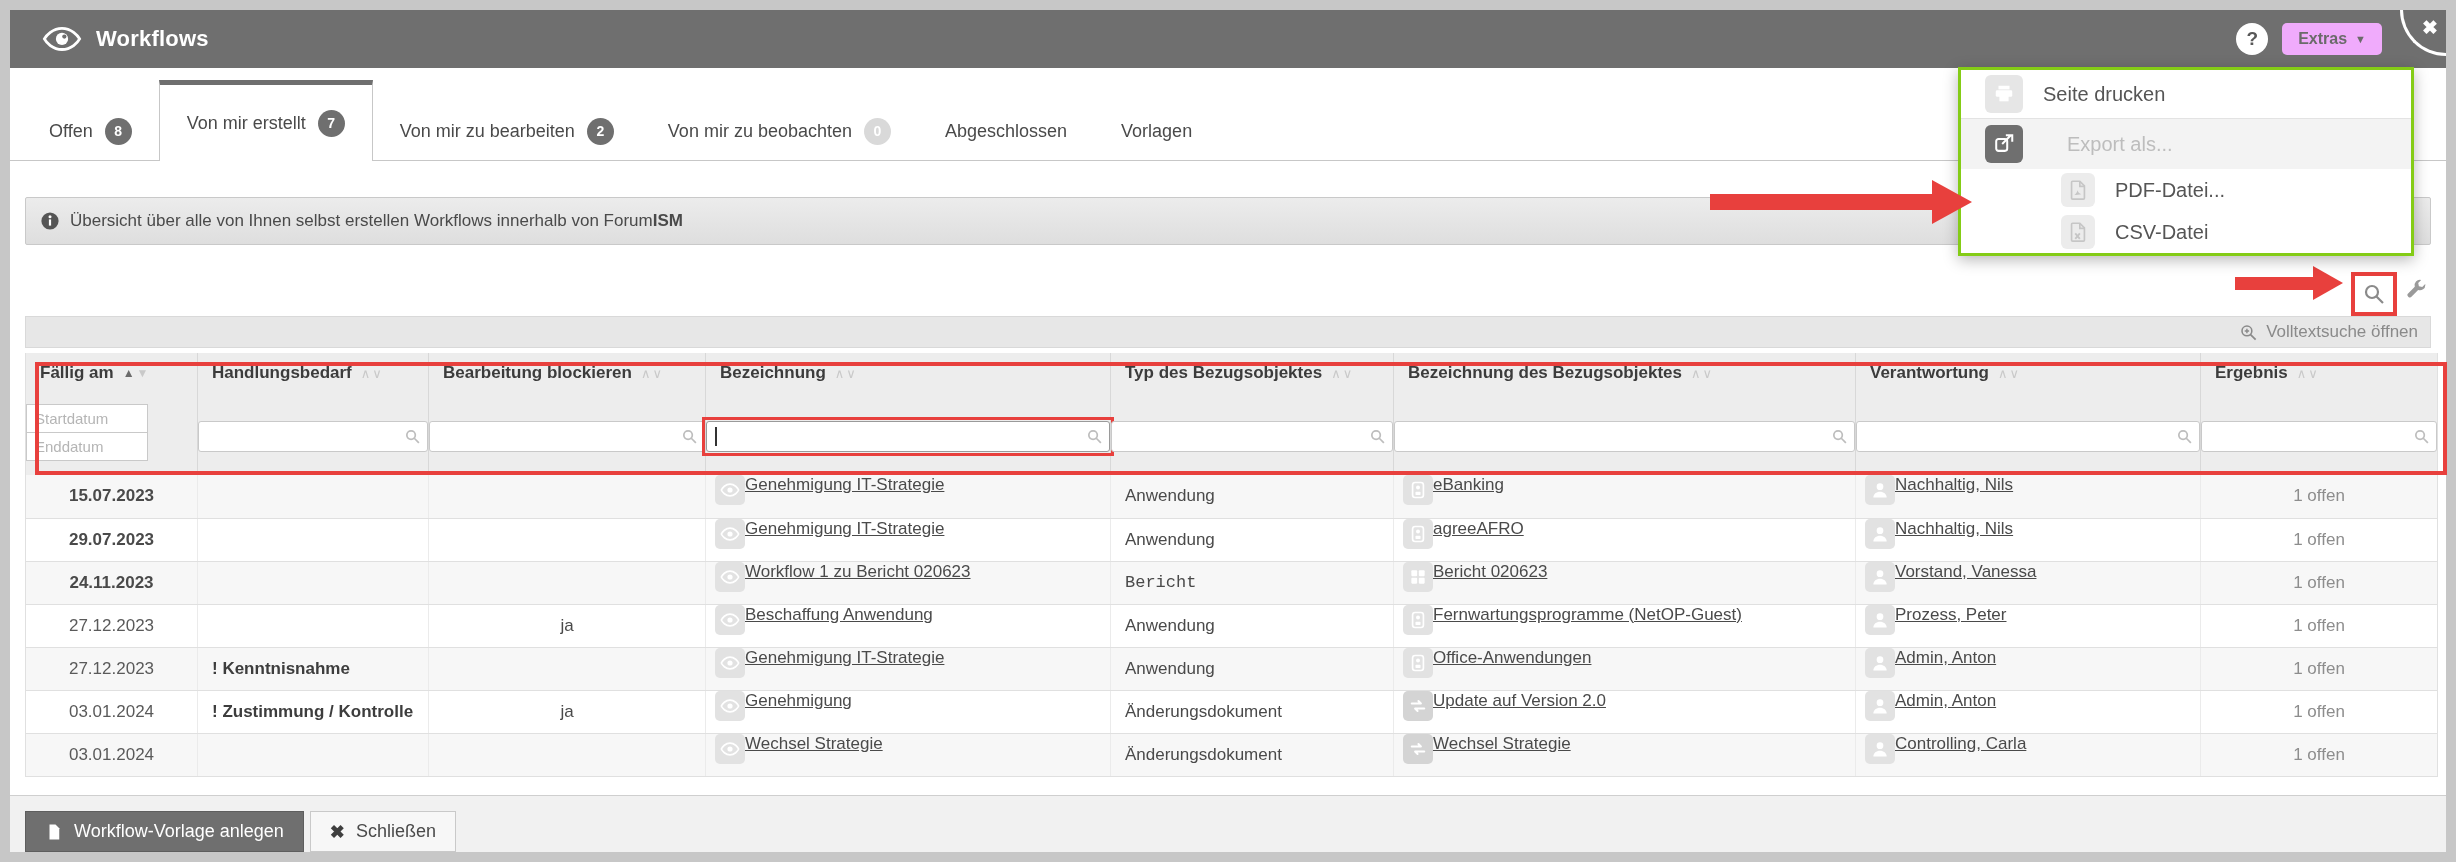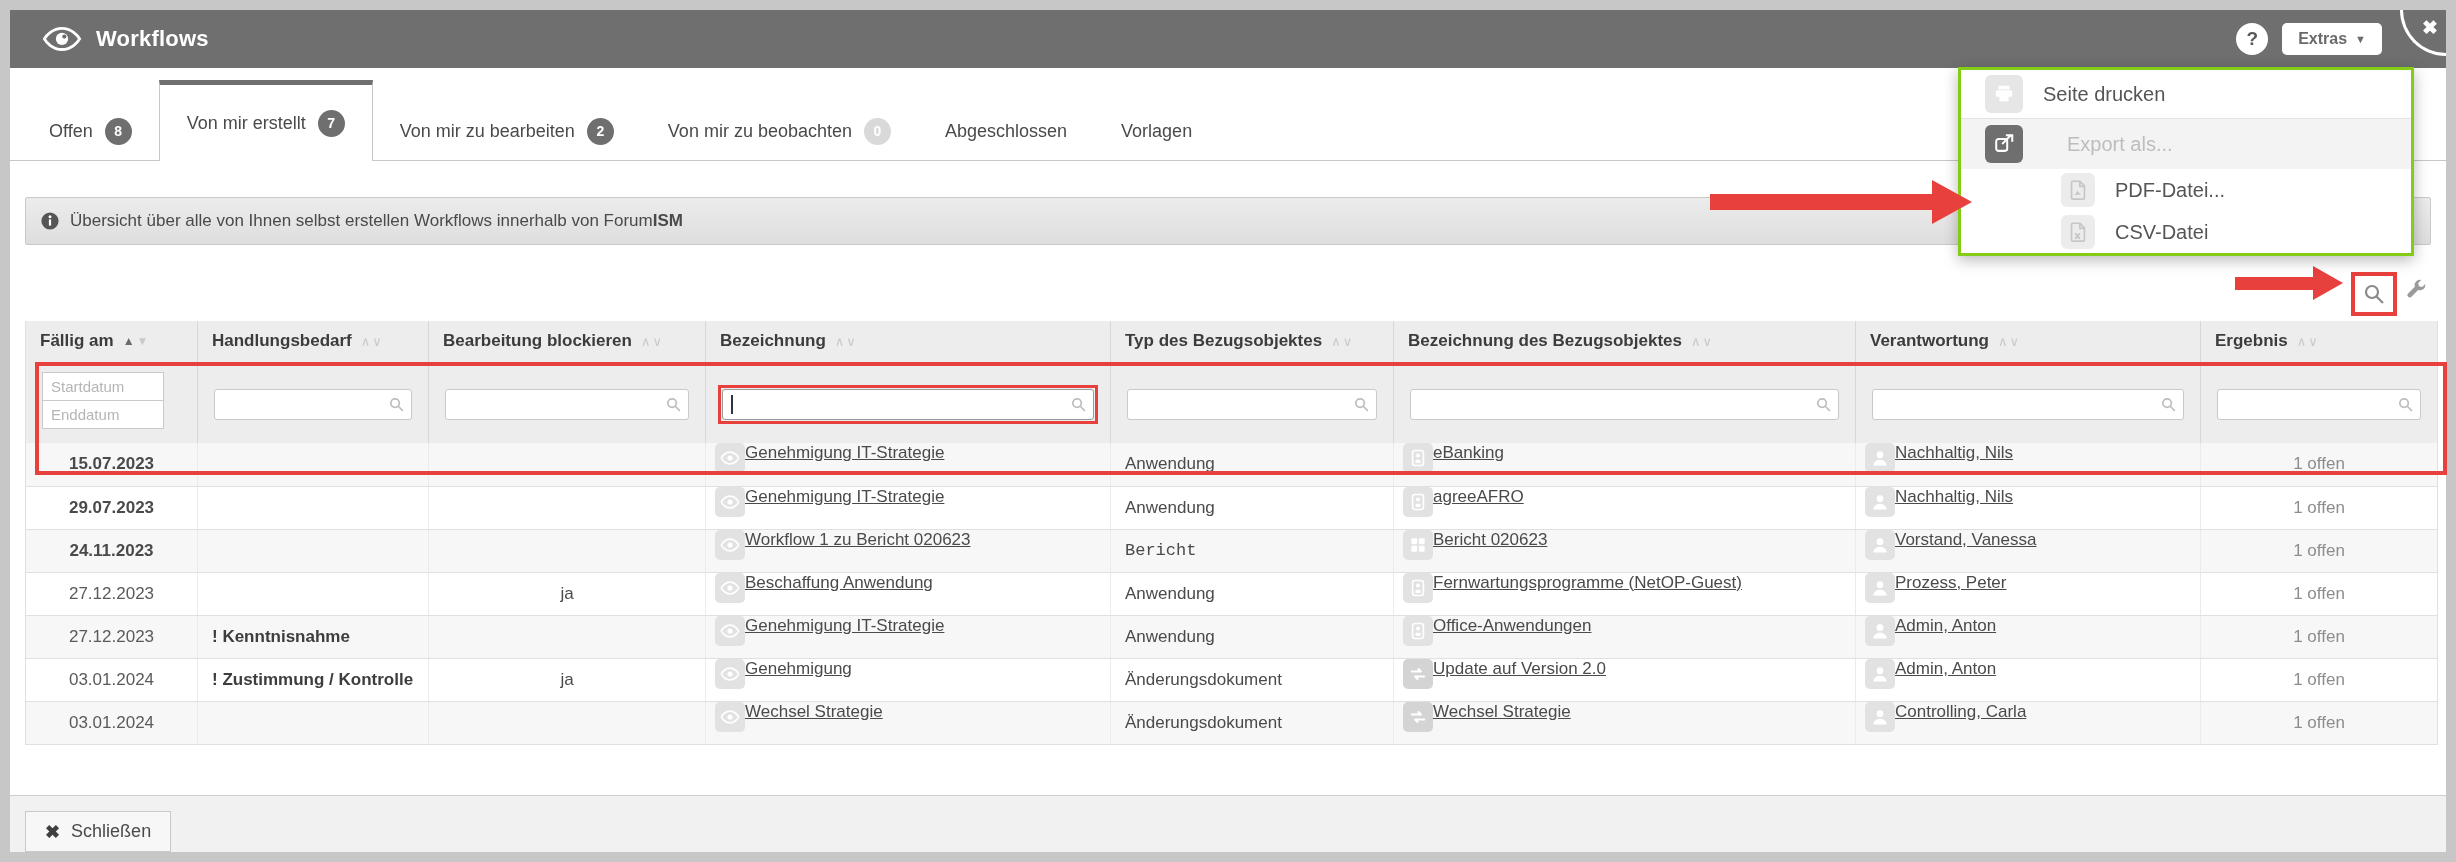--- a/index.html
+++ b/index.html
@@ -5,21 +5,21 @@
   html,body{margin:0;padding:0;background:#fff;}
   body{width:2456px;height:862px;font-family:"Liberation Sans",sans-serif;overflow:hidden;}
   .frame{position:relative;width:2456px;height:862px;box-sizing:border-box;border:10px solid #c7c7c7;background:#fff;display:flex;flex-direction:column;}
 
   
   .titlebar{height:58px;background:#6f6f6f;display:flex;align-items:center;padding:0 24px;flex:none;position:relative;}
   .titlebar .eye{width:40px;height:26px;margin:0 14px 0 8px;flex:none;}
   .titlebar .title{color:#fff;font-size:22px;font-weight:bold;letter-spacing:.2px;}
   .tb-right{margin-left:auto;display:flex;align-items:center;gap:14px;padding-right:40px;}
   .help-btn{width:32px;height:32px;border-radius:50%;background:#fff;color:#585858;font-weight:bold;font-size:19px;display:flex;align-items:center;justify-content:center;cursor:pointer;}
-  .extras-btn{background:#ffffff;color:#6a6a6a;font-weight:bold;font-size:16px;border-radius:5px;padding:7px 16px;display:flex;align-items:center;gap:8px;justify-content:flex-end;}
+  .extras-btn{background:#f0abfc;color:#6a6a6a;font-weight:bold;font-size:16px;border-radius:5px;padding:7px 16px;display:flex;align-items:center;gap:8px;justify-content:flex-end;}
   .extras-caret{font-size:11px;}
   .close-corner{position:absolute;top:0;right:0;width:46px;height:46px;box-sizing:border-box;border-bottom-left-radius:100%;border-left:3px solid #fff;border-bottom:3px solid #fff;z-index:6;}
   .close-x{position:absolute;top:6px;right:8px;color:#fff;font-size:19px;font-weight:bold;cursor:pointer;}
 
   
   .tabs{height:92px;display:flex;align-items:flex-end;border-bottom:1px solid #c7c7c7;padding:0 12px;flex:none;background:#fff;}
   .tab{height:58px;display:flex;align-items:center;padding:0 27px;font-size:18px;color:#4a4a4a;cursor:pointer;gap:12px;}
   .tab.active{height:76px;background:#fff;border:1px solid #c7c7c7;border-top:5px solid #6f6f6f;border-bottom:none;margin-bottom:-1px;}
   .badge{min-width:27px;height:27px;border-radius:14px;background:#6f6f6f;color:#fff;font-size:14px;font-weight:bold;display:flex;align-items:center;justify-content:center;padding:0 4px;box-sizing:border-box;}
   .badge.muted{background:#d9d9d9;}
@@ -48,21 +48,21 @@
 
   
   .tablewrap{margin:5px 15px 0 15px;flex:none;position:relative;}
   table{border-collapse:collapse;table-layout:fixed;width:2412px;background:#fff;border-left:1px solid #e0e0e0;border-right:1px solid #e0e0e0;}
   thead th{background:#ededed;text-align:left;vertical-align:top;}
   thead tr.labels th{height:36px;padding:10px 0 0 14px;font-size:17px;color:#3c3c3c;cursor:pointer;}
   .hlabel{display:flex;align-items:center;gap:9px;white-space:nowrap;overflow:hidden;}
   .sorts{display:flex;gap:2px;font-size:12px;}
   .s-on{color:#6b6b6b;} .s-off{color:#c9c9c9;}
   .s-chev{color:#c9c9c9;font-size:13px;font-weight:normal;}
-  thead tr.filters th{height:76px;padding:0 16px;vertical-align:top;}
+  thead tr.filters th{height:76px;padding:0 0;vertical-align:top;}
   thead th + th{border-left:1px solid #d8d8d8;}
   .fwrap{position:relative;margin-top:22px;}
   .fwrap input{width:100%;box-sizing:border-box;height:31px;border:1px solid #c9c9c9;border-radius:3px;background:#fff;padding:0 28px 0 9px;font-size:15px;font-family:"Liberation Sans",sans-serif;color:#444;}
   .fwrap input::placeholder{color:#b5b5b5;}
   .fwrap .mag{position:absolute;right:7px;top:7px;width:17px;height:17px;color:#bdbdbd;}
   .fwrap.annotated{outline:3px solid #e8403d;outline-offset:1px;}
   .fwrap.annotated input{border-color:#9a9a9a;}
   .caret{position:absolute;left:9px;top:6px;width:2px;height:19px;background:#333;}
   .dwrap{margin-top:5px;width:122px;}
   .dwrap input{width:100%;box-sizing:border-box;height:29px;border:1px solid #c9c9c9;background:#fff;padding:0 8px;font-size:15px;font-family:"Liberation Sans",sans-serif;color:#444;}
@@ -182,20 +182,28 @@
           <path d="M14.5 14.5L21 21" stroke="currentColor" stroke-width="2.2"></path>
         </svg>
     </span>
     <span class="wrench">
       <svg viewBox="0 0 24 24">
           <path d="M21.2 6.2a5.6 5.6 0 0 1-7.5 5.3L7 18.2A2.45 2.45 0 1 1 3.5 14.8l6.7-6.7A5.6 5.6 0 0 1 16.9 1l-3.1 3.1.7 3.5 3.5.7 3.1-3.1c.07.31.1.62.1.99z" fill="currentColor"></path>
         </svg>
     </span>
   </div>
 
+  <div class="ftbar">
+    <svg viewBox="0 0 24 24">
+        <circle cx="10" cy="10" r="6.2" fill="none" stroke="currentColor" stroke-width="2"></circle>
+        <path d="M10 7.2v5.6M7.2 10h5.6" stroke="currentColor" stroke-width="1.8"></path>
+        <path d="M14.6 14.6L21 21" stroke="currentColor" stroke-width="2.2"></path>
+      </svg>
+    <span>Volltextsuche öffnen</span>
+  </div>
 
   <div class="tablewrap">
     <table>
       <colgroup id="cols">
           <col style="width: 172px;">
           <col style="width: 231px;">
           <col style="width: 277px;">
           <col style="width: 405px;">
           <col style="width: 283px;">
           <col style="width: 462px;">
@@ -610,20 +618,26 @@
             </td>
             <td class="c-erg">1 offen</td>
           </tr>
         </tbody>
     </table>
   </div>
 
   <div class="filler"></div>
 
   <div class="footer">
+    <span class="btn btn-dark">
+      <svg viewBox="0 0 24 24">
+          <path d="M6 2h8l5 5v15H6z" fill="#fff"></path>
+        </svg>
+      <span>Workflow-Vorlage anlegen</span>
+    </span>
     <span class="btn btn-light">
       <span class="bx">✖</span>
       <span>Schließen</span>
     </span>
   </div>
 
   <div class="ann-box-header"></div>
   <span class="arr arr-big">
       <span class="abody"></span>
       <span class="ahead"></span>

